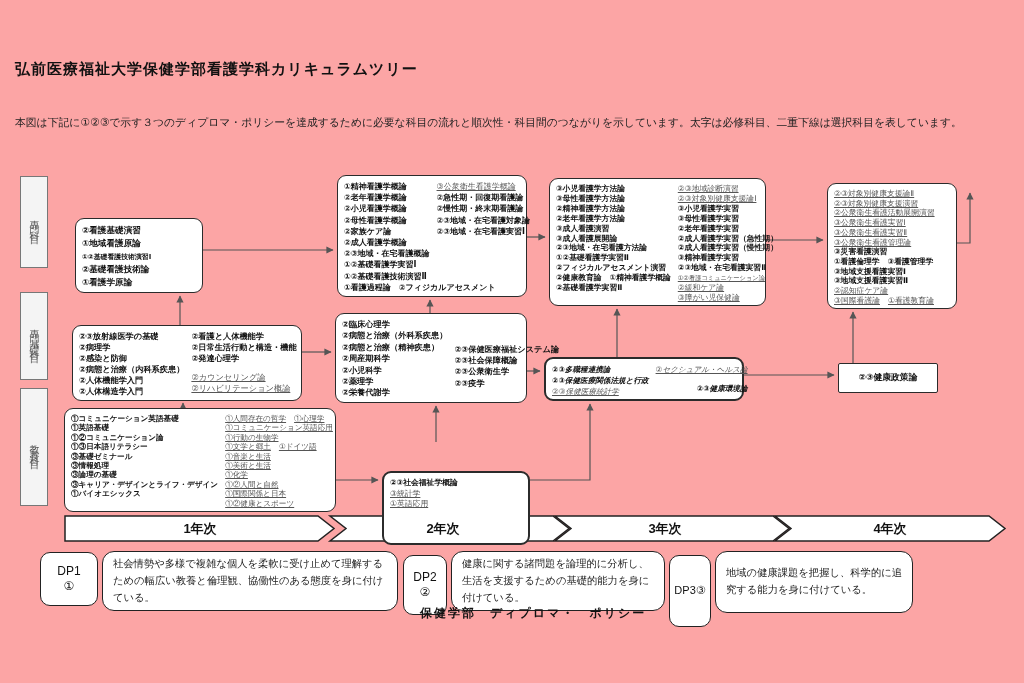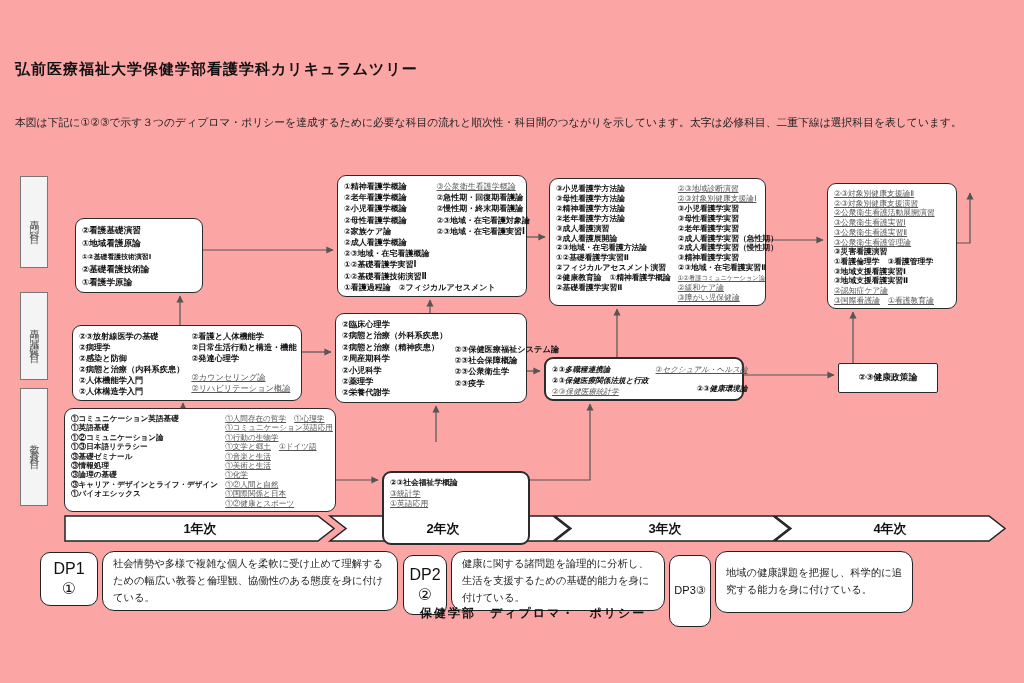--- a/index.html
+++ b/index.html
@@ -38,21 +38,21 @@
   .b-kiso4  {left:838px;top:363px;width:100px;height:30px;font-size:8.8px;display:flex;
              align-items:center;justify-content:center;border-radius:2px;}
   .b-kyoyo1 {left:64px; top:408px;width:272px;height:104px;font-size:7.6px;line-height:9.4px;font-family:Liberation Serif, serif;}
   .b-kyoyo2 {left:382px;top:442px;width:148px;height:74px;font-size:7.8px;line-height:10.6px;border-width:2.4px;margin-top:29px;}
   
   .year{position:absolute;top:520px;transform:translateX(-50%);font-size:13px;font-weight:bold;}
   .y1{left:200px;} .y2{left:443px;} .y3{left:665px;} .y4{left:890px;}
   
   .dpbox{position:absolute;box-sizing:border-box;border:1.6px solid #222;border-radius:10px;background:#fff;}
   .dplabel{display:flex;flex-direction:column;align-items:center;justify-content:center;
-           font-size:16px;font-weight:normal;line-height:1.25;}
+           font-size:12px;font-weight:normal;line-height:1.25;}
   .dp1l{left:40px;top:552px;width:58px;height:54px;}
   .dp1t{left:102px;top:551px;width:296px;height:60px;}
   .dp2l{left:403px;top:555px;width:44px;height:60px;}
   .dp2t{left:451px;top:551px;width:214px;height:60px;}
   .dp3l{left:669px;top:555px;width:42px;height:72px;font-size:11px;}
   .dp3t{left:715px;top:551px;width:198px;height:62px;}
   .dptext{padding:8px 10px;font-size:10.3px;line-height:1.65;color:#222;white-space:normal;
           display:flex;align-items:center;border-radius:12px;}
   .dpcaption{position:absolute;left:420px;top:605px;font-size:12px;font-weight:bold;letter-spacing:2px;}
   svg.layer{position:absolute;left:0;top:0;pointer-events:none;}

